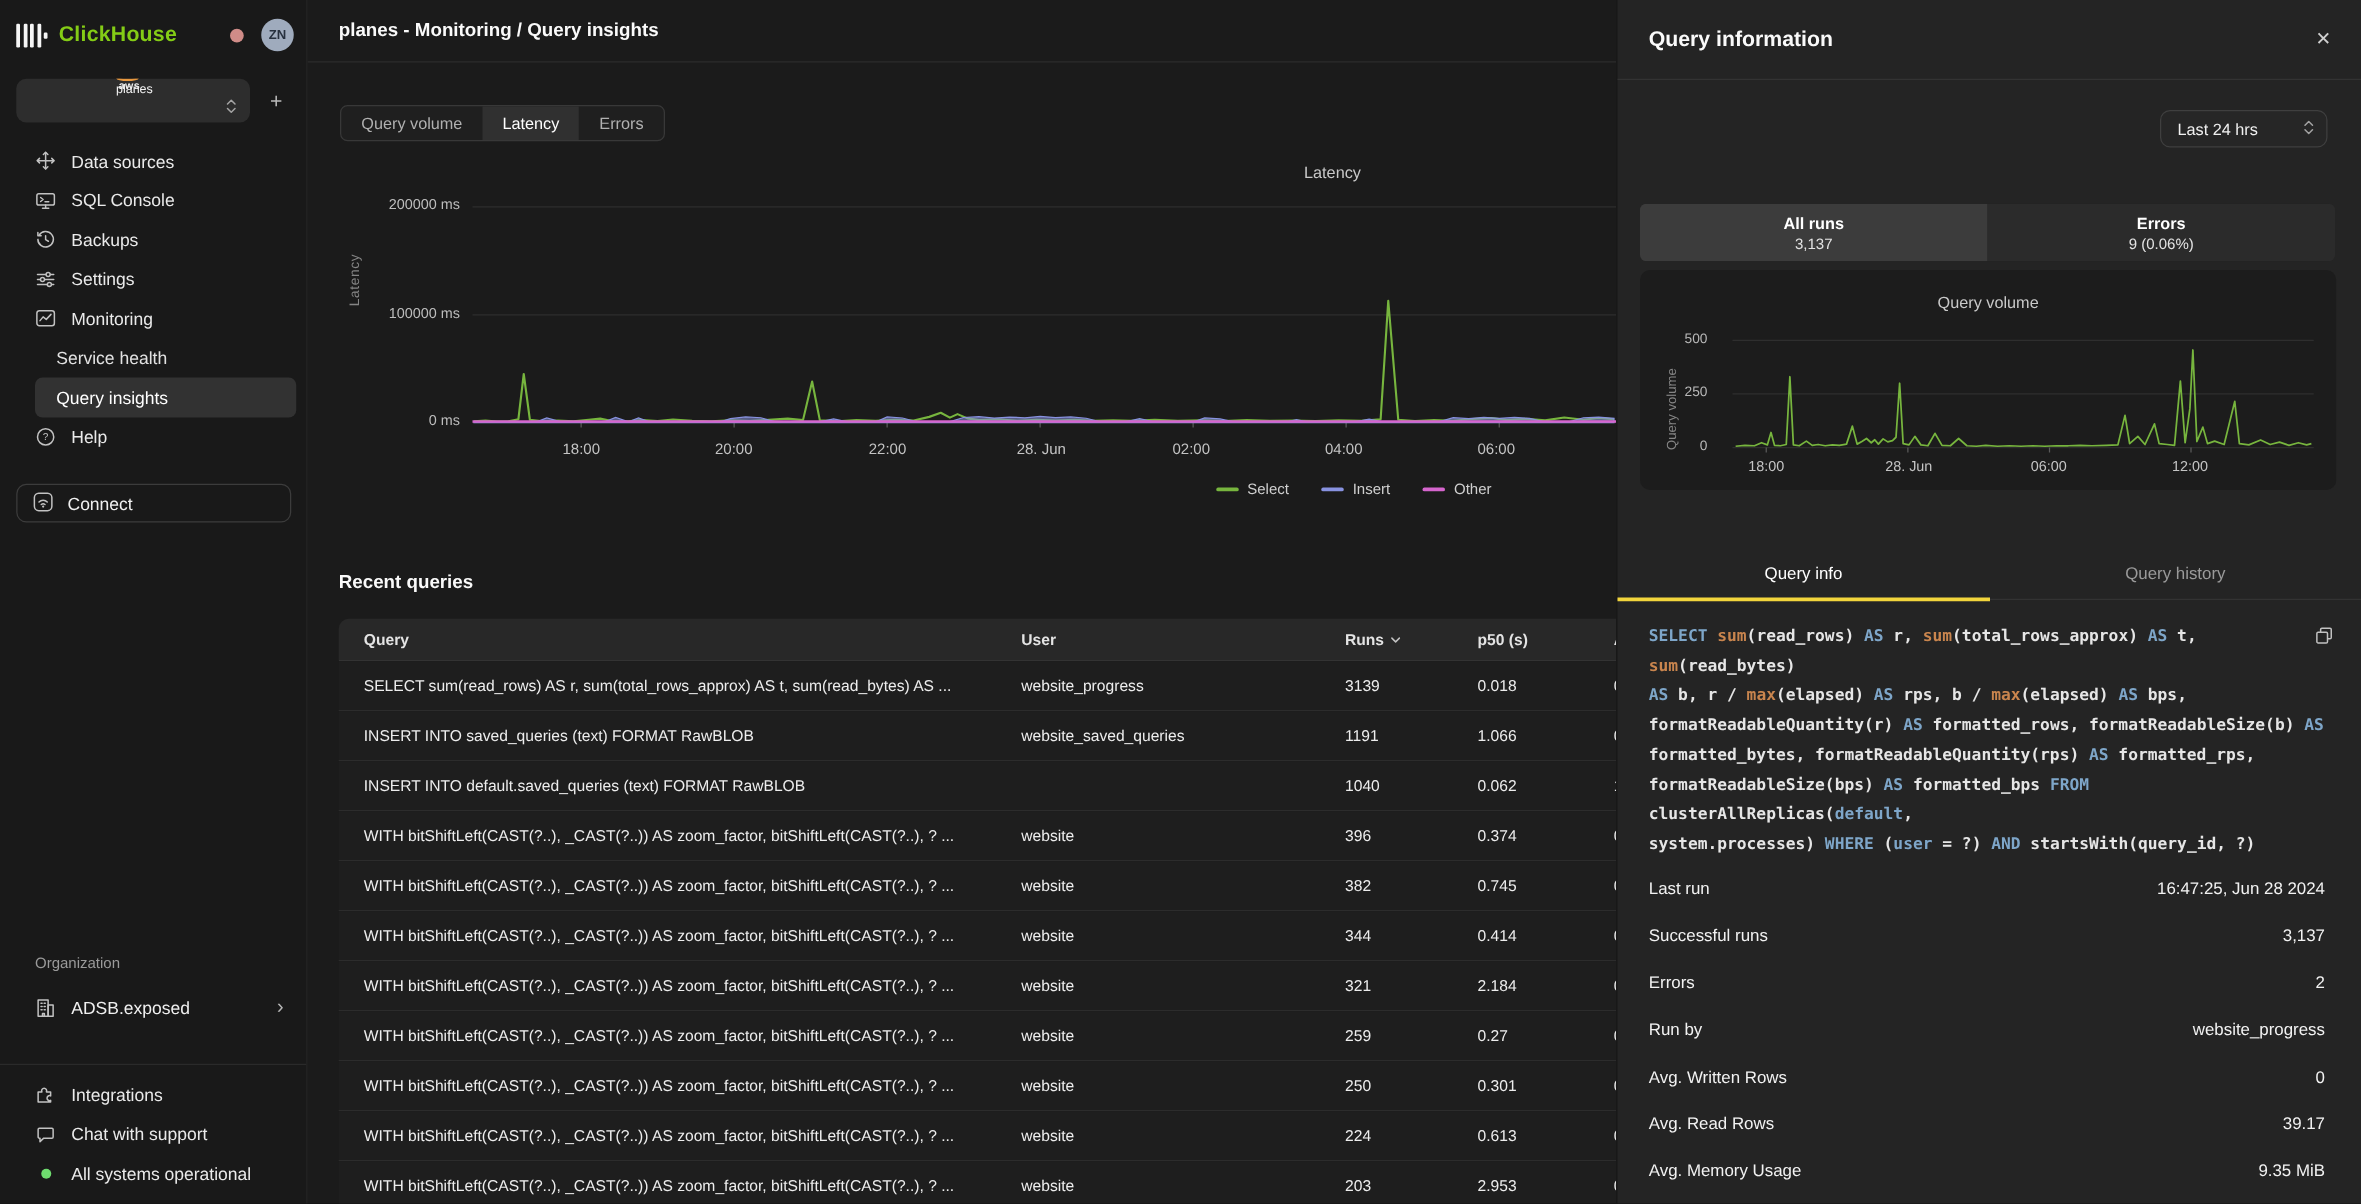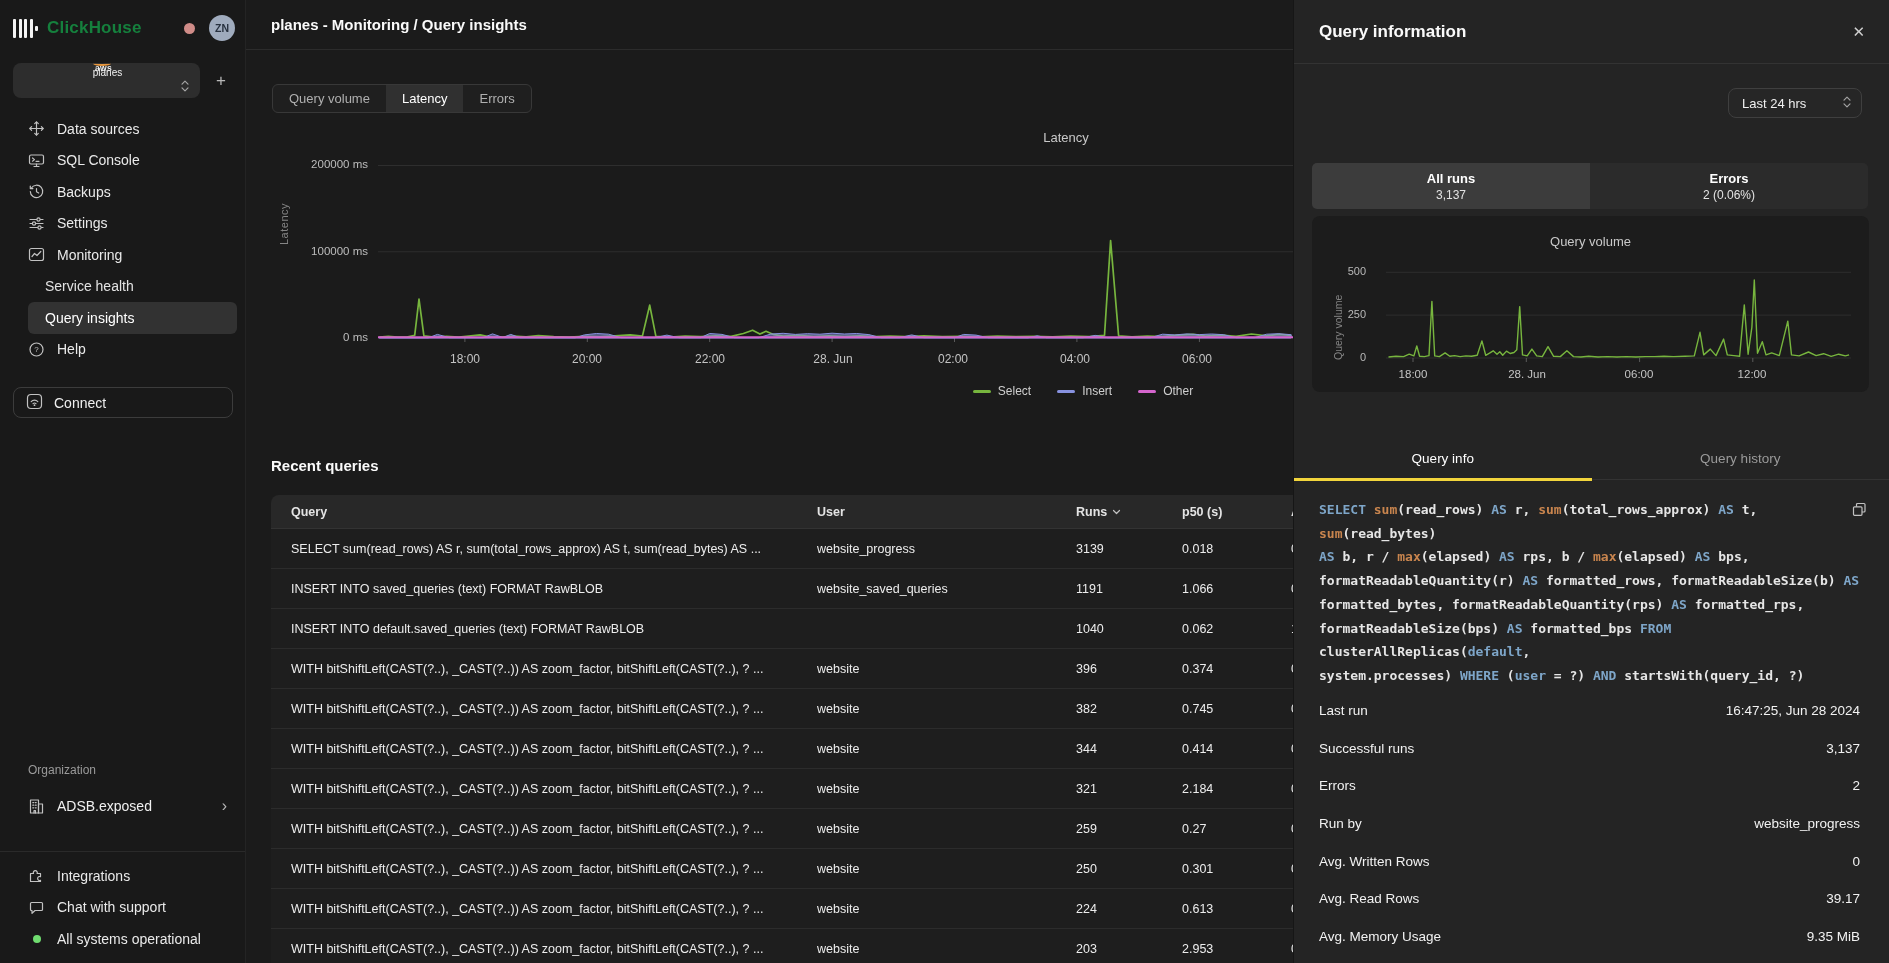--- a/index.html
+++ b/index.html
@@ -5,21 +5,21 @@
   html,body{margin:0;padding:0;background:#0e0e0e;font-family:"Liberation Sans",sans-serif;}
   *{box-sizing:border-box;}
   .app{position:relative;width:1889px;height:963px;background:#1b1b1b;color:#ededed;overflow:hidden;}
 
   
   .sidebar{position:absolute;left:0;top:0;width:246px;height:963px;background:#191919;border-right:1px solid #242424;}
   .brand-row{position:absolute;left:13px;top:12px;right:10px;height:32px;display:flex;align-items:center;}
   .logo-bars{display:flex;align-items:center;gap:2.5px;height:20px;margin-right:9px;}
   .logo-bars i{display:block;width:3px;height:19px;background:#f5f5f5;border-radius:1px;}
   .logo-bars i.dot{height:5px;align-self:center;}
-  .brand-name{font-size:17px;font-weight:700;color:#15803d;letter-spacing:.2px;}
+  .brand-name{font-size:17px;font-weight:700;color:#84cc16;letter-spacing:.2px;}
   .notif-dot{width:11px;height:11px;border-radius:50%;background:#d08c88;margin-left:auto;margin-right:14px;}
   .avatar{width:26px;height:26px;border-radius:50%;background:#9fabbd;color:#27313f;font-size:10.5px;font-weight:700;display:flex;align-items:center;justify-content:center;}
   .service-row{position:absolute;left:13px;top:63px;right:10px;height:35px;display:flex;align-items:center;}
   .service-select{width:187px;height:35px;background:#2d2d2d;border-radius:8px;display:flex;align-items:center;padding:0 10px 0 12px;cursor:pointer;flex-direction:column;}
   .aws-mark{width:22px;height:16px;position:relative;margin-right:9px;}
   .aws-mark b{font-size:8.5px;font-weight:700;color:#f0f0f0;font-style:normal;position:absolute;top:0;left:3px;letter-spacing:.3px;}
   .aws-mark u{position:absolute;left:1px;bottom:1px;width:18px;height:5px;border:none;border-bottom:2px solid #e8983f;border-radius:0 0 50% 50%;}
   .service-name{font-size:10px;color:#f2f2f2;}
   .updown{margin-left:auto;opacity:.8;}
   .add-btn{margin-left:auto;width:28px;height:28px;display:flex;align-items:center;justify-content:center;color:#b9b9b9;font-size:17px;cursor:pointer;border-radius:6px;}
@@ -425,21 +425,21 @@
       </span>
     </div>
 
     <div class="segmented">
       <div class="seg selected">
         <span class="seg-label">All runs</span>
         <span class="seg-value">3,137</span>
       </div>
       <div class="seg unselected">
         <span class="seg-label">Errors</span>
-        <span class="seg-value">2 (0.06%)</span>
+        <span class="seg-value">9 (0.06%)</span>
       </div>
     </div>
 
     <div class="vol-card">
       <div class="vol-title">Query volume</div>
       <div class="vol-ytick" style="top:49px;">500</div>
       <div class="vol-ytick" style="top:92px;">250</div>
       <div class="vol-ytick" style="top:135px;">0</div>
       <div class="vol-ylabel">Query volume</div>
       <svg class="vol-svg" width="465" height="101">

